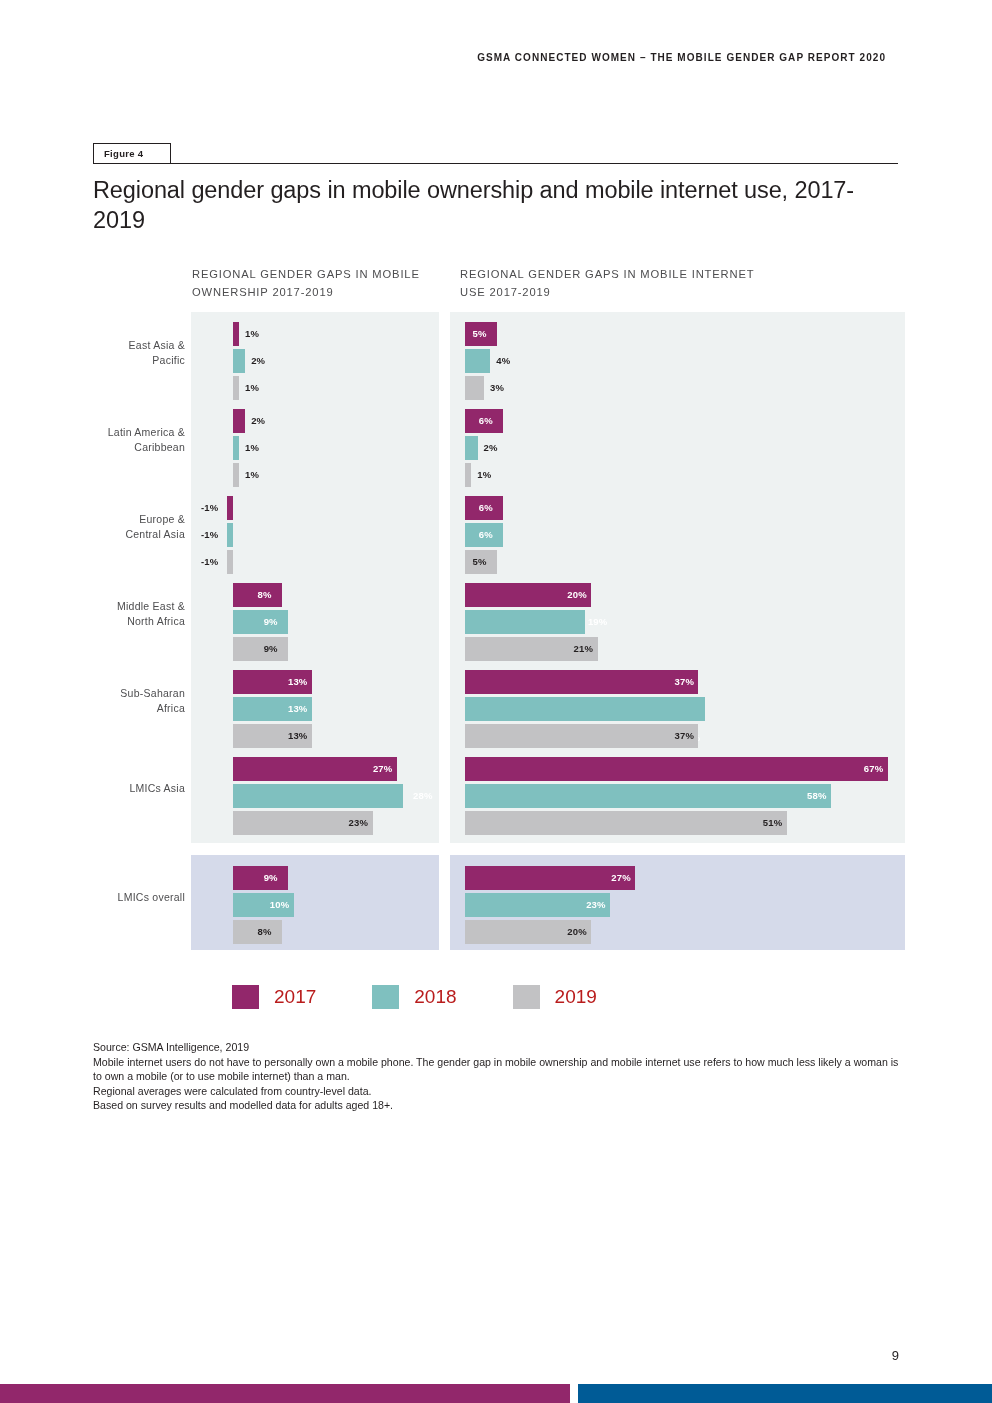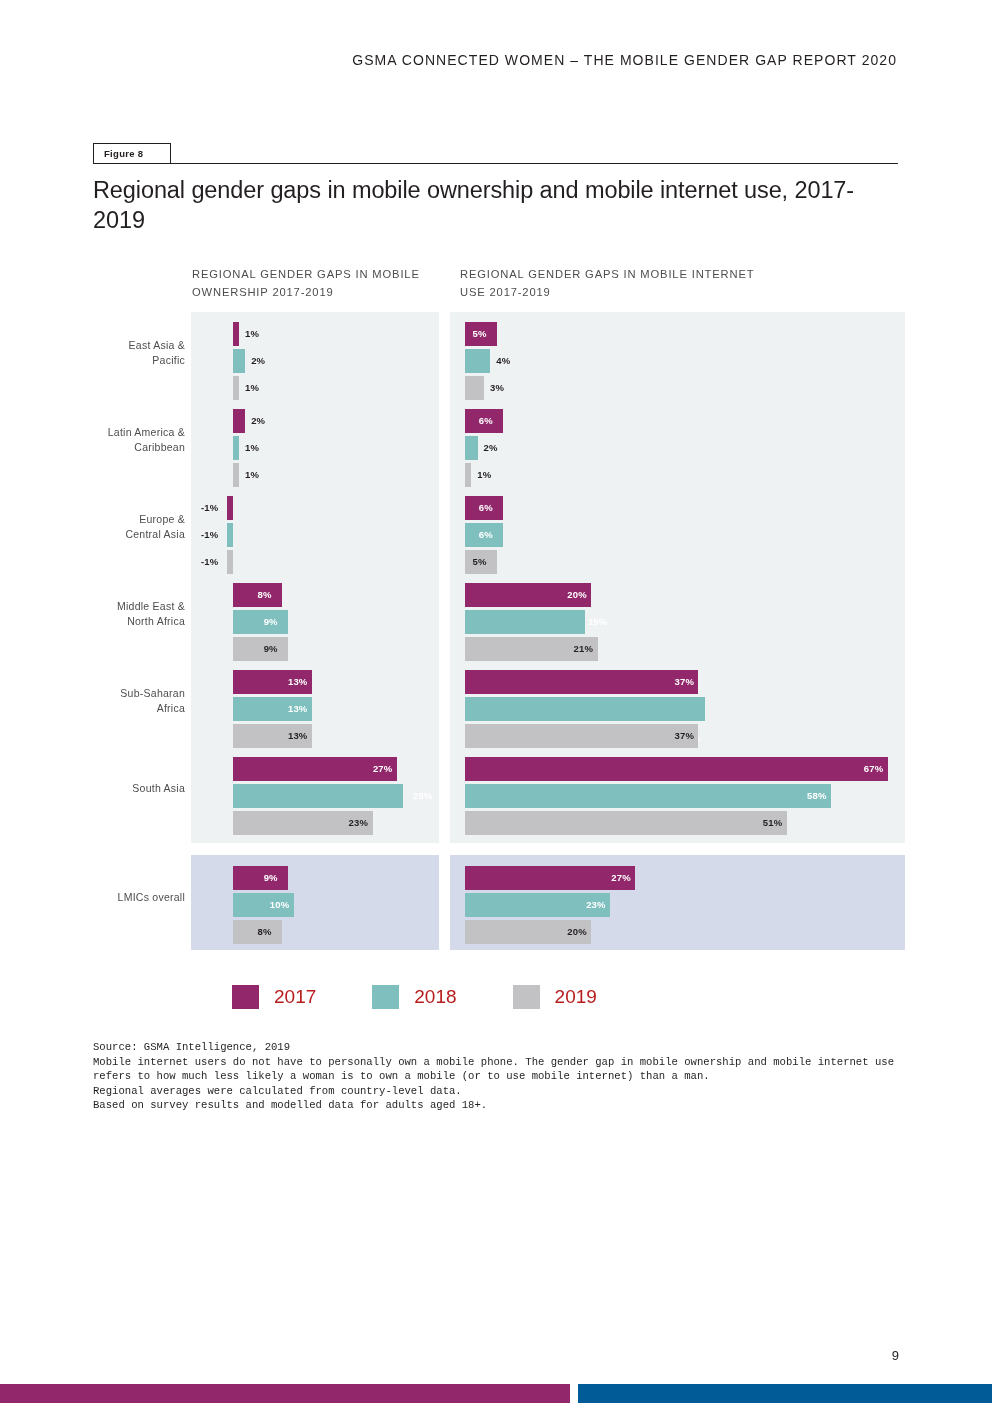--- a/index.html
+++ b/index.html
@@ -13,23 +13,23 @@
     font-family: "Liberation Sans", sans-serif;
     color: #231f20;
     position: relative;
     overflow: hidden;
   }
 
   
   .running-header {
     position: absolute;
     top: 52px;
-    right: 95px;
-    font-size: 14px;
-    font-weight: normal;
+    right: 106px;
+    font-size: 10px;
+    font-weight: bold;
     letter-spacing: 1.05px;
     color: #231f20;
     white-space: nowrap;
   }
 
   
   .figure-tag-wrap {
     position: absolute;
     left: 93px;
     top: 143px;
@@ -170,21 +170,20 @@
 
   
   .notes {
     position: absolute;
     left: 93px;
     top: 1040px;
     width: 812px;
     font-size: 10.6px;
     line-height: 14.6px;
     color: #231f20;
-    font-family: Liberation Mono, monospace;
   }
   .notes p { margin: 0; }
 
   
   .page-number {
     position: absolute;
     right: 93px;
     top: 1348px;
     font-size: 13px;
     color: #231f20;
@@ -196,21 +195,21 @@
   }
   #footer-bar-magenta { left: 0;     width: 570px; background: #92276b; }
   #footer-bar-blue    { left: 578px; width: 414px; background: #005b96; }
 </style>
 </head>
 <body>
 
 <div class="running-header">GSMA CONNECTED WOMEN – THE MOBILE GENDER GAP REPORT 2020</div>
 
 <div class="figure-tag-wrap">
-  <div class="figure-tag">Figure 8</div>
+  <div class="figure-tag">Figure 4</div>
   <div class="figure-rule"></div>
 </div>
 
 <div class="figure-title">Regional gender gaps in mobile ownership and mobile internet use, 2017-2019</div>
 
 <div class="panel-subtitle" id="subtitle-left">REGIONAL GENDER GAPS IN MOBILE OWNERSHIP 2017-2019</div>
 <div class="panel-subtitle" id="subtitle-right">REGIONAL GENDER GAPS IN MOBILE INTERNET USE 2017-2019</div>
 
 <div class="panel-bg" id="panel-left-main"></div>
 <div class="panel-bg" id="panel-right-main"></div>
@@ -243,21 +242,21 @@
       </div>
     </div>
     <div class="region-label-wrap" style="top: 694px;">
       <div class="region-label" style="top: -8px;">
         <div>Sub-Saharan</div>
         <div>Africa</div>
       </div>
     </div>
     <div class="region-label-wrap" style="top: 781px;">
       <div class="region-label" style="top: -0.5px;">
-        <div>South Asia</div>
+        <div>LMICs Asia</div>
       </div>
     </div>
     <div class="region-label-wrap" style="top: 890px;">
       <div class="region-label" style="top: -0.5px;">
         <div>LMICs overall</div>
       </div>
     </div>
     <div class="bar y2017" style="left: 233px; top: 322px; width: 6.07px; background: rgb(146, 39, 107);"></div>
     <div class="bar-value outside" style="top: 322px; left: 245.07px;">1%</div>
     <div class="bar y2018" style="left: 233px; top: 349px; width: 12.14px; background: rgb(127, 192, 191);"></div>

